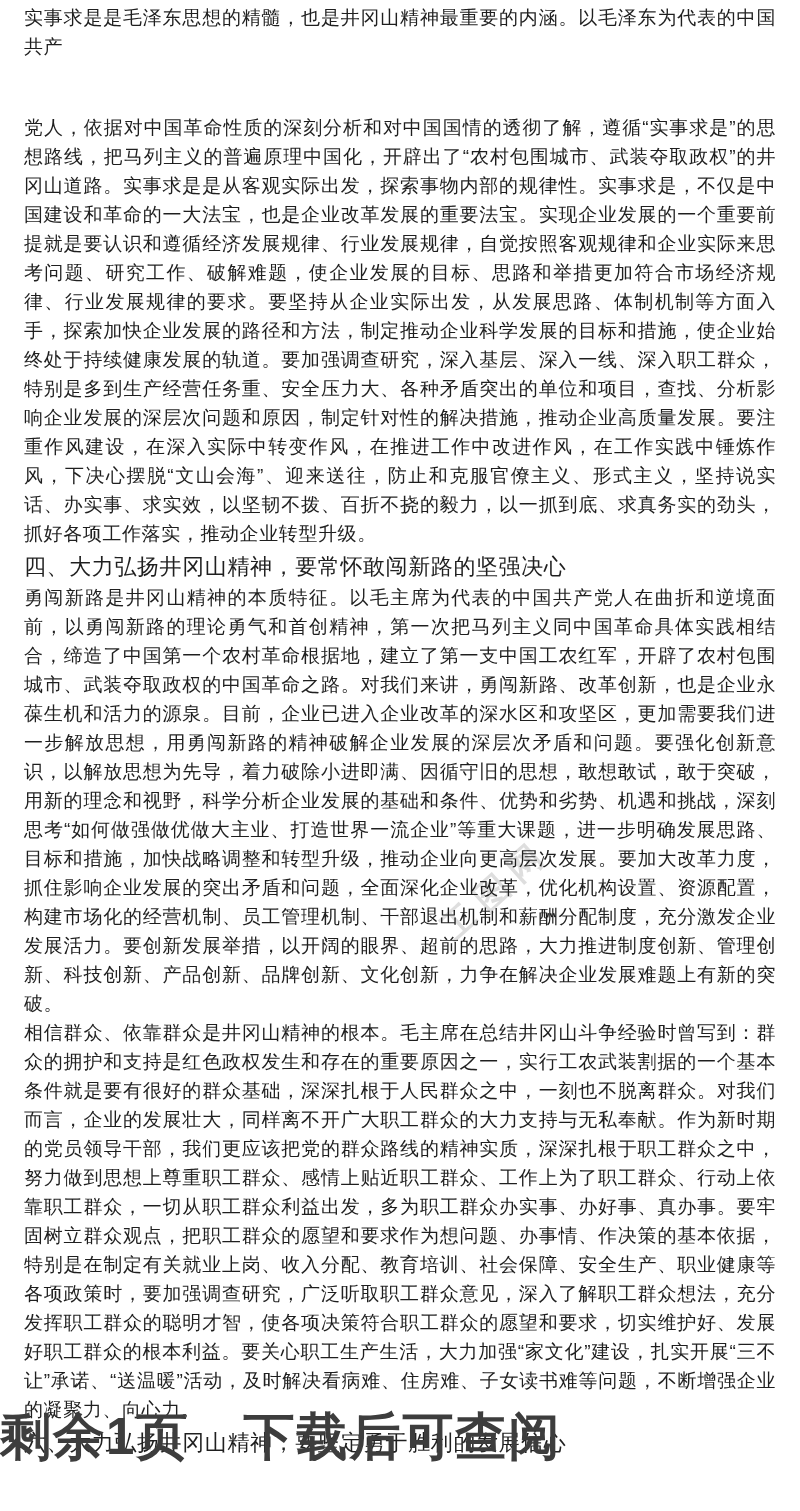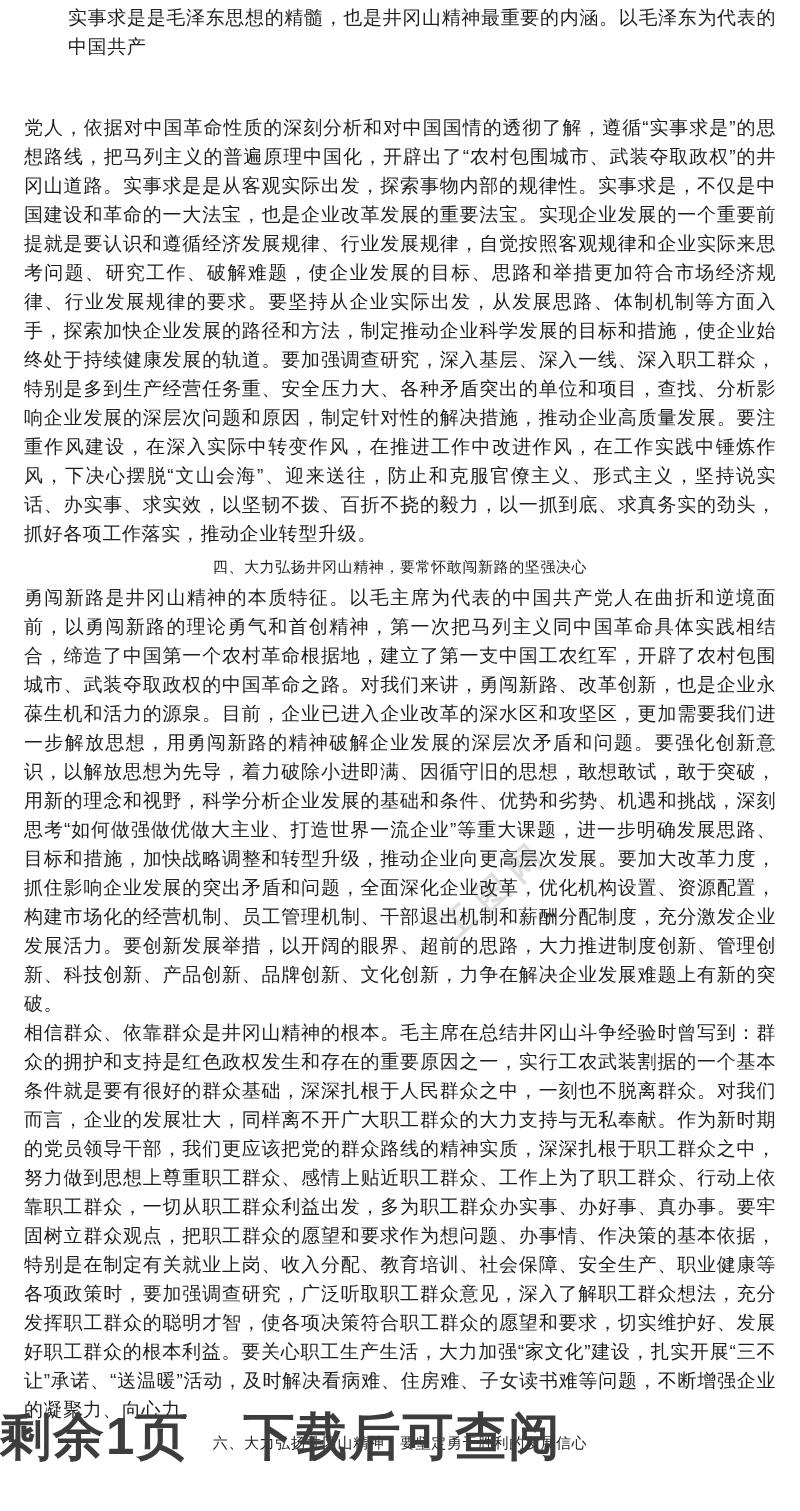--- a/index.html
+++ b/index.html
@@ -22,29 +22,28 @@
     font-size: 19px;
     line-height: 29px;
     letter-spacing: 0.6px;
     text-align: justify;
     text-justify: inter-ideograph;
     color: #1f1f1f;
     word-break: break-all;
   }
   .intro {
     margin-bottom: 52px;
-    margin-left: 44px;
   }
   .heading {
-    font-size: 15px;
+    font-size: 22px;
     line-height: 29px;
     letter-spacing: 0.6px;
     color: #1f1f1f;
     margin: 4px 0 2px 0;
-    text-align: center;
+    text-align: left;
   }
   .watermark {
     position: absolute;
     left: 462px;
     top: 905px;
     transform: rotate(-42deg);
     transform-origin: left bottom;
     font-size: 34px;
     letter-spacing: 10px;
     color: rgba(160, 160, 160, 0.35);

